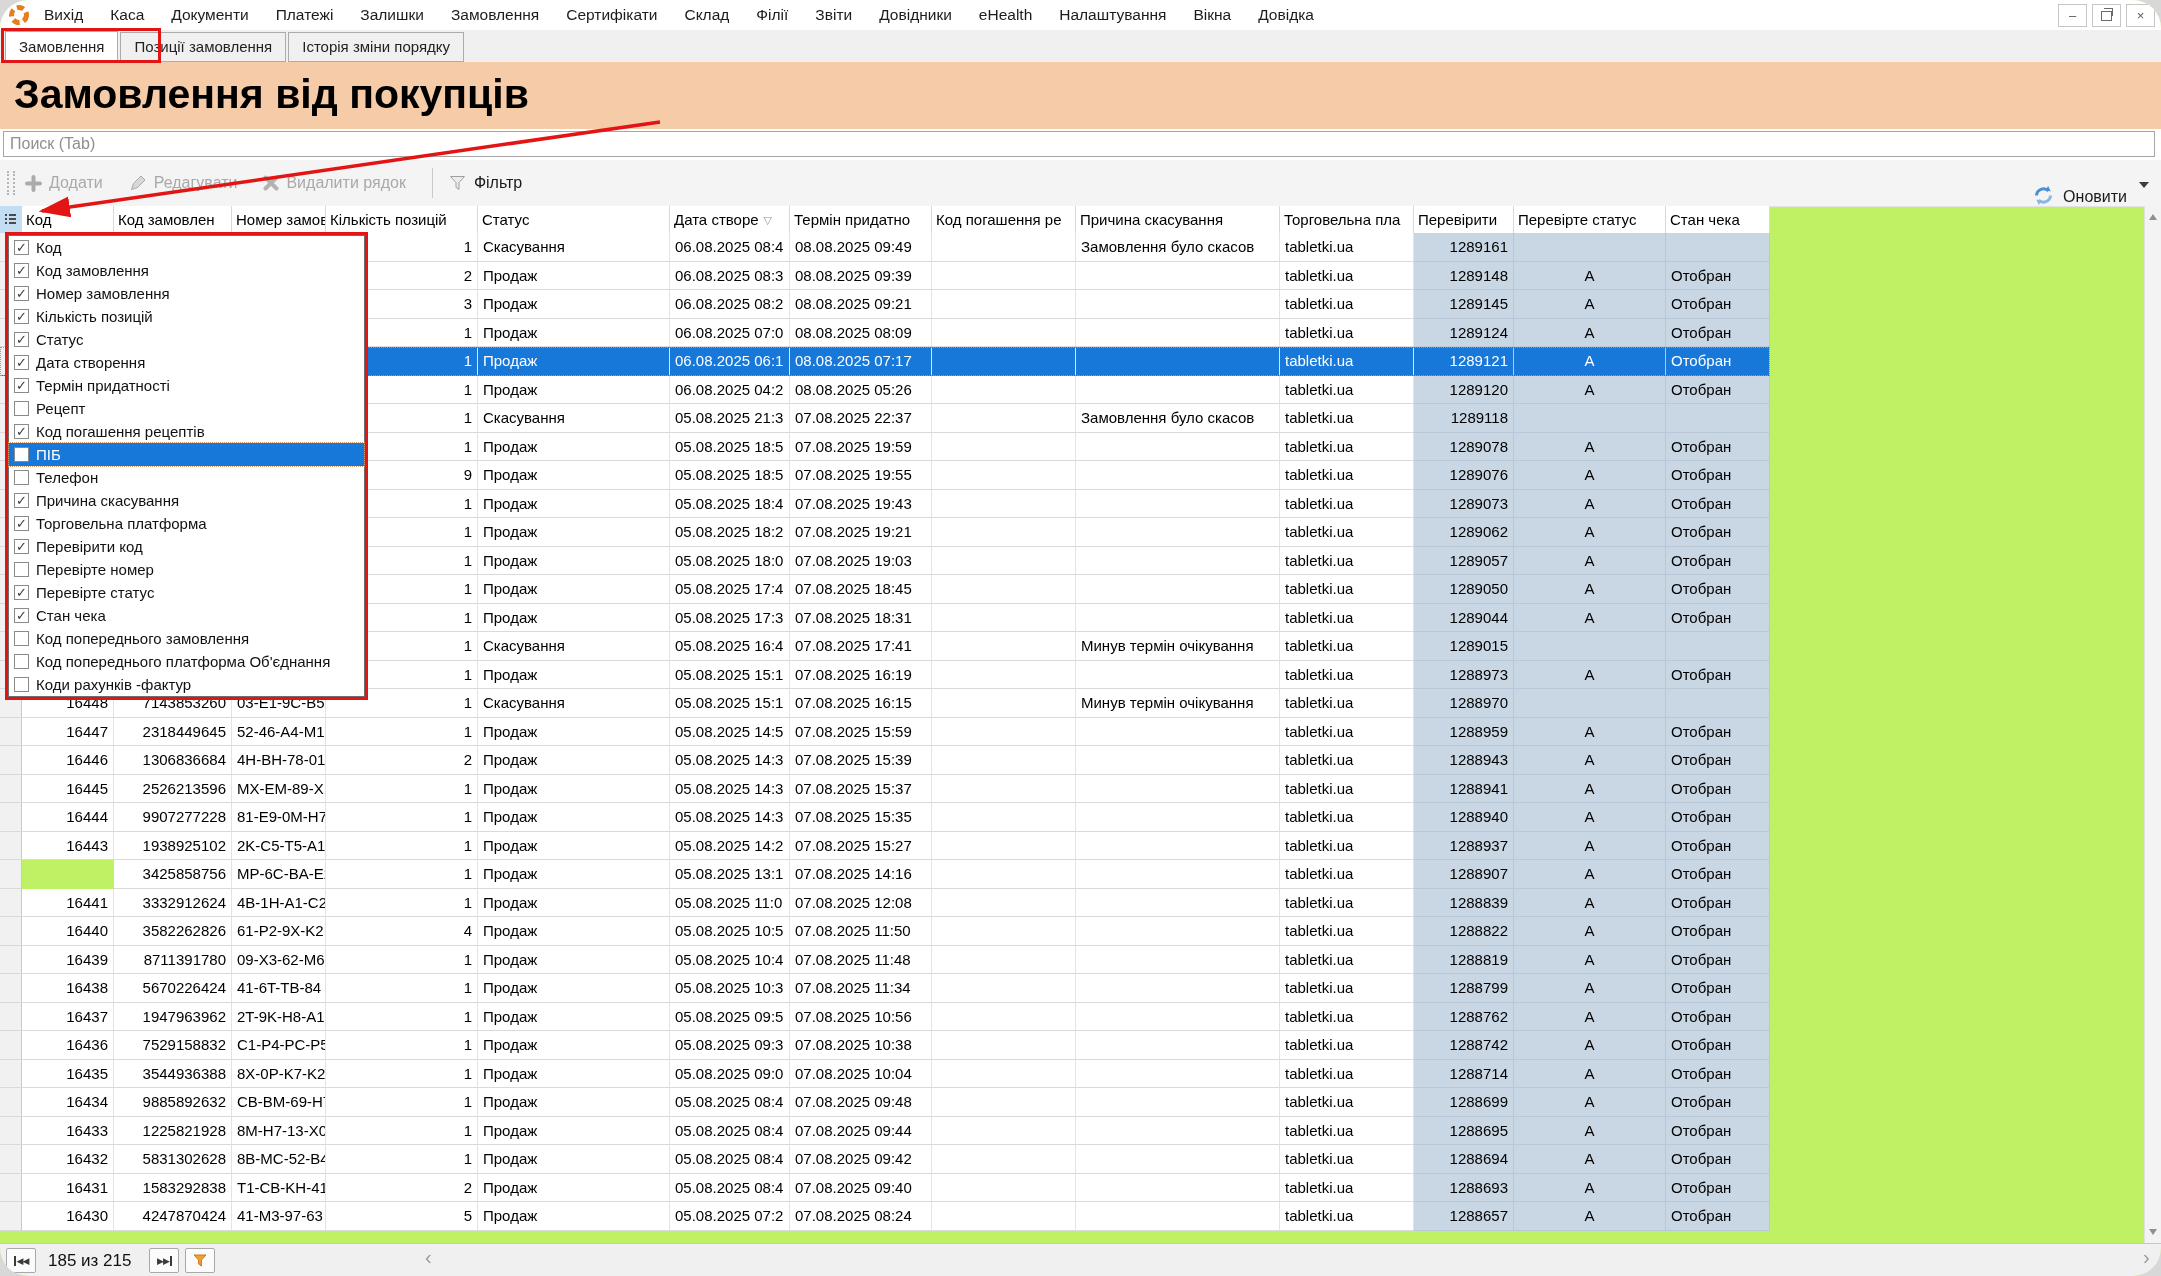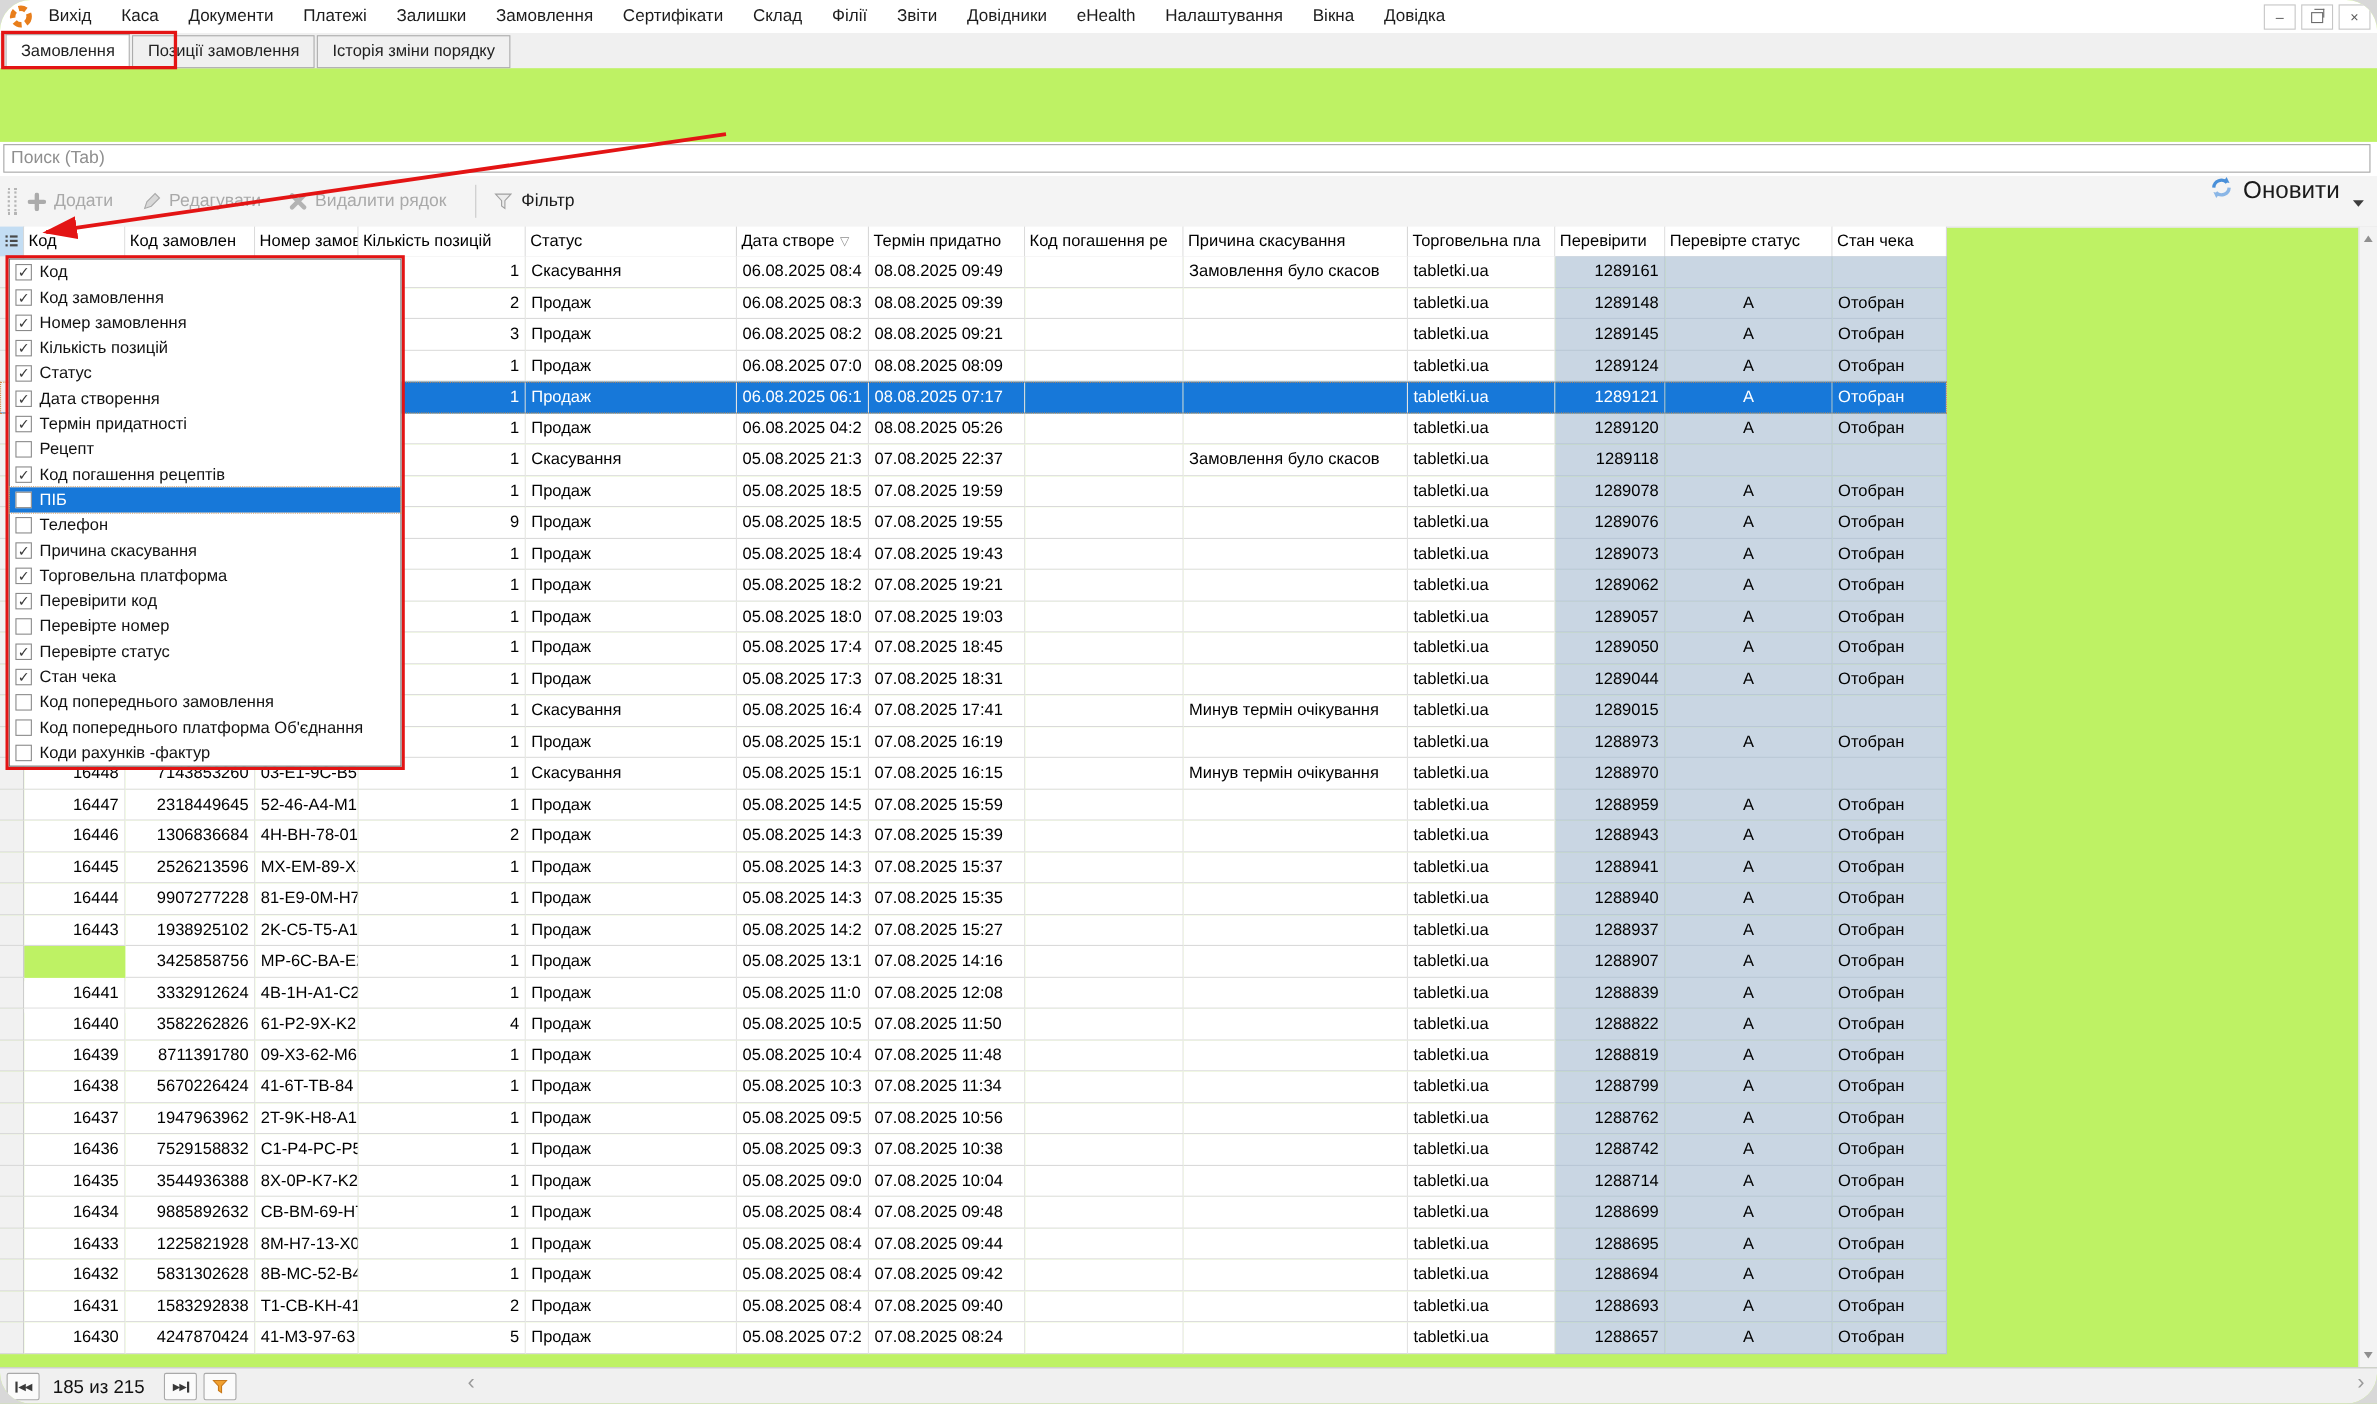--- a/index.html
+++ b/index.html
@@ -32,22 +32,22 @@
       padding:0 6px;box-sizing:border-box;color:#333;}
   .searchwrap input::placeholder{color:#8f8f8f;}
   
   .toolbar{position:absolute;left:0;top:160px;width:100%;height:46px;background:#f4f4f4;
            border-bottom:1px solid #e2e2e2;display:flex;align-items:center;}
   .grip{width:4px;height:24px;border-left:2px dotted #b5b5b5;border-right:2px dotted #b5b5b5;margin:0 10px 0 7px;}
   .tbtn{display:flex;align-items:center;gap:7px;font-size:16px;margin-right:26px;white-space:nowrap;}
   .tbtn.disabled{color:#a9a9a9;}
   .tbtn.normal{color:#1a1a1a;}
   .tsep{width:1px;height:30px;background:#c9c9c9;margin:0 16px 0 0;}
-  .refresh{position:absolute;right:34px;top:0;height:46px;display:flex;align-items:flex-start;gap:8px;
-           font-size:22px;color:#1a1a1a;}
+  .refresh{position:absolute;right:34px;top:0;height:46px;display:flex;align-items:flex-end;gap:8px;
+           font-size:16px;color:#1a1a1a;}
   .caret{position:absolute;right:12px;top:22px;width:0;height:0;border-left:5px solid transparent;
          border-right:5px solid transparent;border-top:6px solid #3c3c3c;}
   
   .thead{position:absolute;left:0;top:206px;height:27px;display:flex;background:#fff;
          border-bottom:1px solid #c4c4c4;}
   .hcell{box-sizing:border-box;height:27px;line-height:26px;font-size:15px;color:#000;
          padding:0 4px;border-right:1px solid #d8d8d8;overflow:hidden;white-space:nowrap;
          display:flex;align-items:center;background:#fff;}
   .hcell.chooserh{background:#c3ddf3;justify-content:center;padding:0;}
   .sortg{color:#8f8f8f;font-size:11px;margin-left:5px;}
@@ -128,20 +128,23 @@
       <span class="wbtn">×</span>
     </span>
   </div>
 
   <div class="tabbar">
       <div class="tab active">Замовлення</div>
       <div class="tab">Позиції замовлення</div>
       <div class="tab">Історія зміни порядку</div>
     </div>
 
+  <div class="titleband">
+    <h1>Замовлення від покупців</h1>
+  </div>
 
   <div class="searchwrap">
     <input type="text" placeholder="Поиск (Tab)" style="">
   </div>
 
   <div class="toolbar">
     <span class="grip"></span>
     <span class="tbtn disabled">
       <svg width="17" height="17">
           <path d="M8.5 2v13M2 8.5h13" stroke="#ababab" stroke-width="4" stroke-linecap="round"></path>

